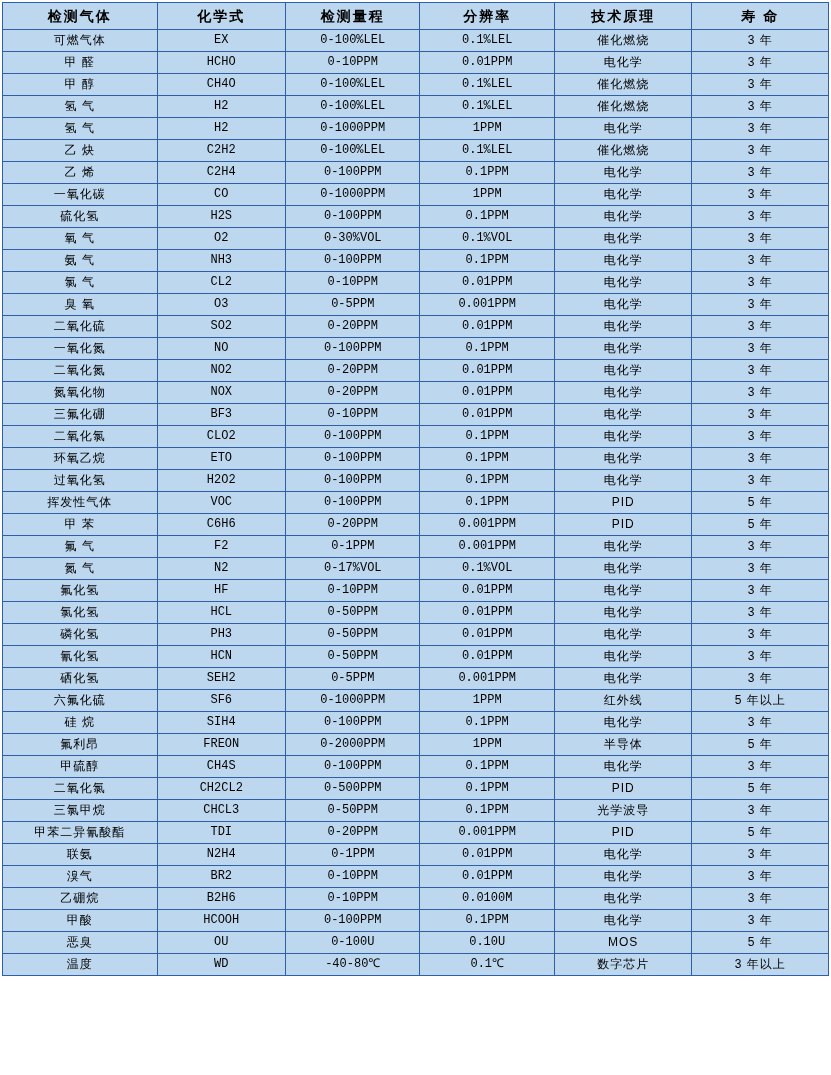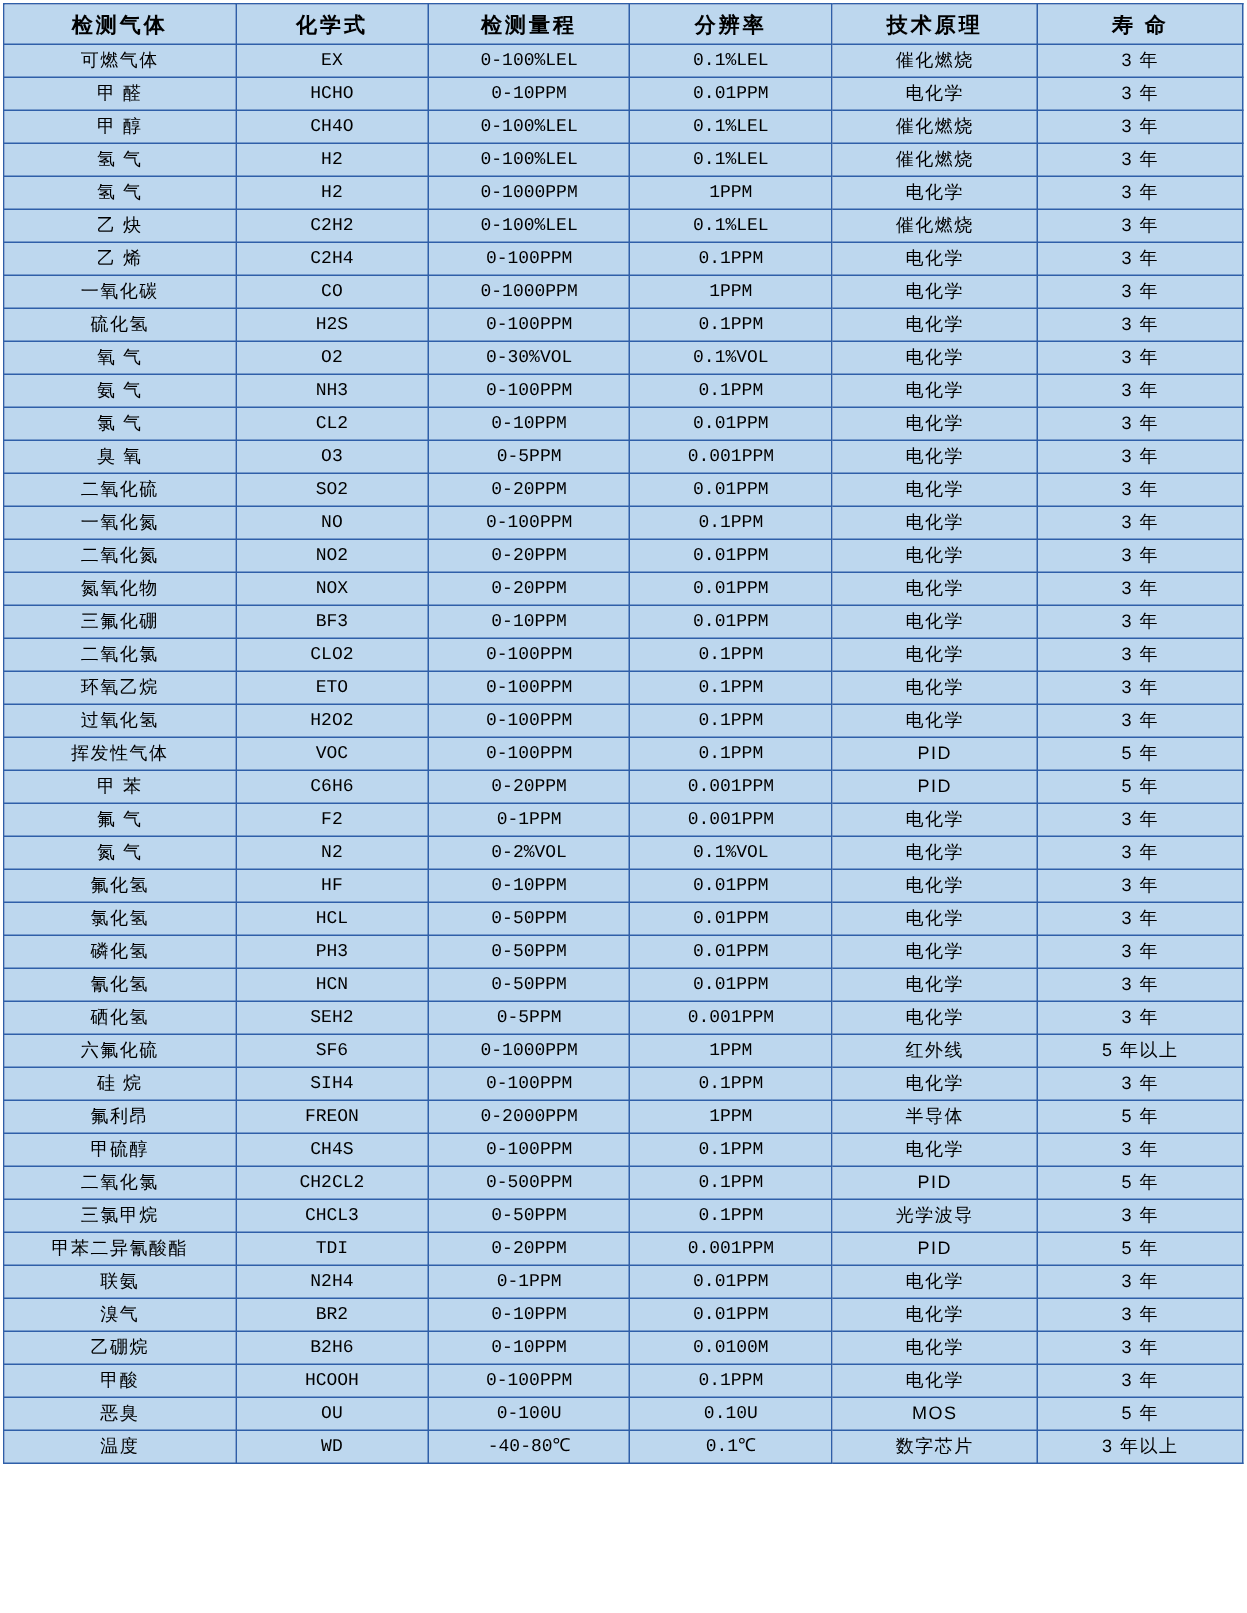--- a/index.html
+++ b/index.html
@@ -258,21 +258,21 @@
         <td class="cn">氟 气</td>
         <td class="mono">F2</td>
         <td class="mono">0-1PPM</td>
         <td class="mono">0.001PPM</td>
         <td class="cn">电化学</td>
         <td class="cn">3 年</td>
       </tr>
       <tr>
         <td class="cn">氮 气</td>
         <td class="mono">N2</td>
-        <td class="mono">0-2%VOL</td>
+        <td class="mono">0-17%VOL</td>
         <td class="mono">0.1%VOL</td>
         <td class="cn">电化学</td>
         <td class="cn">3 年</td>
       </tr>
       <tr>
         <td class="cn">氟化氢</td>
         <td class="mono">HF</td>
         <td class="mono">0-10PPM</td>
         <td class="mono">0.01PPM</td>
         <td class="cn">电化学</td>

